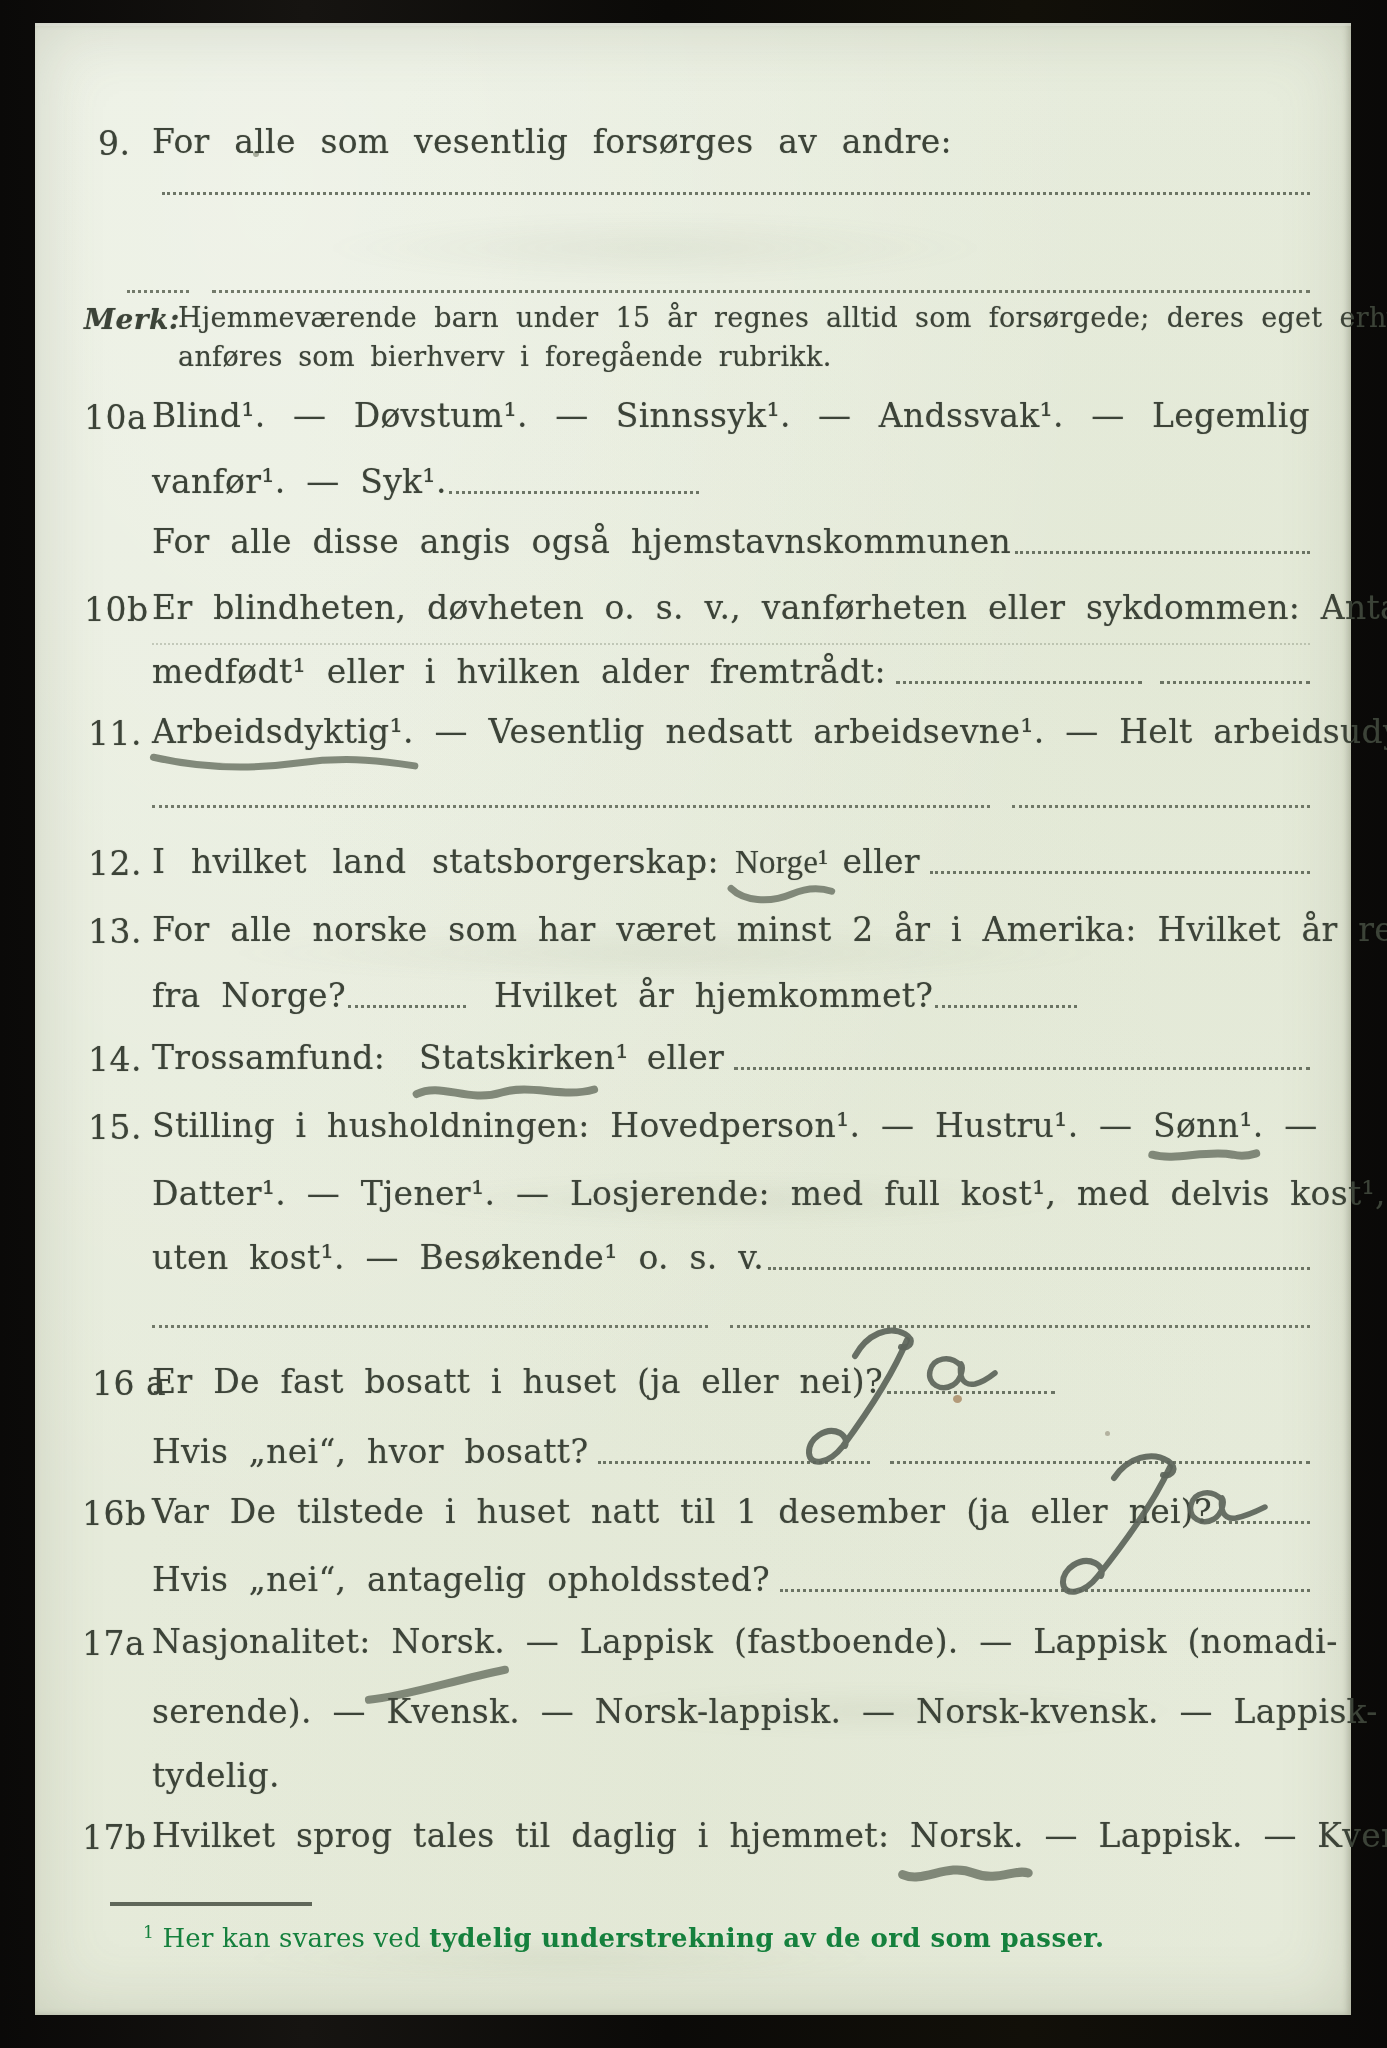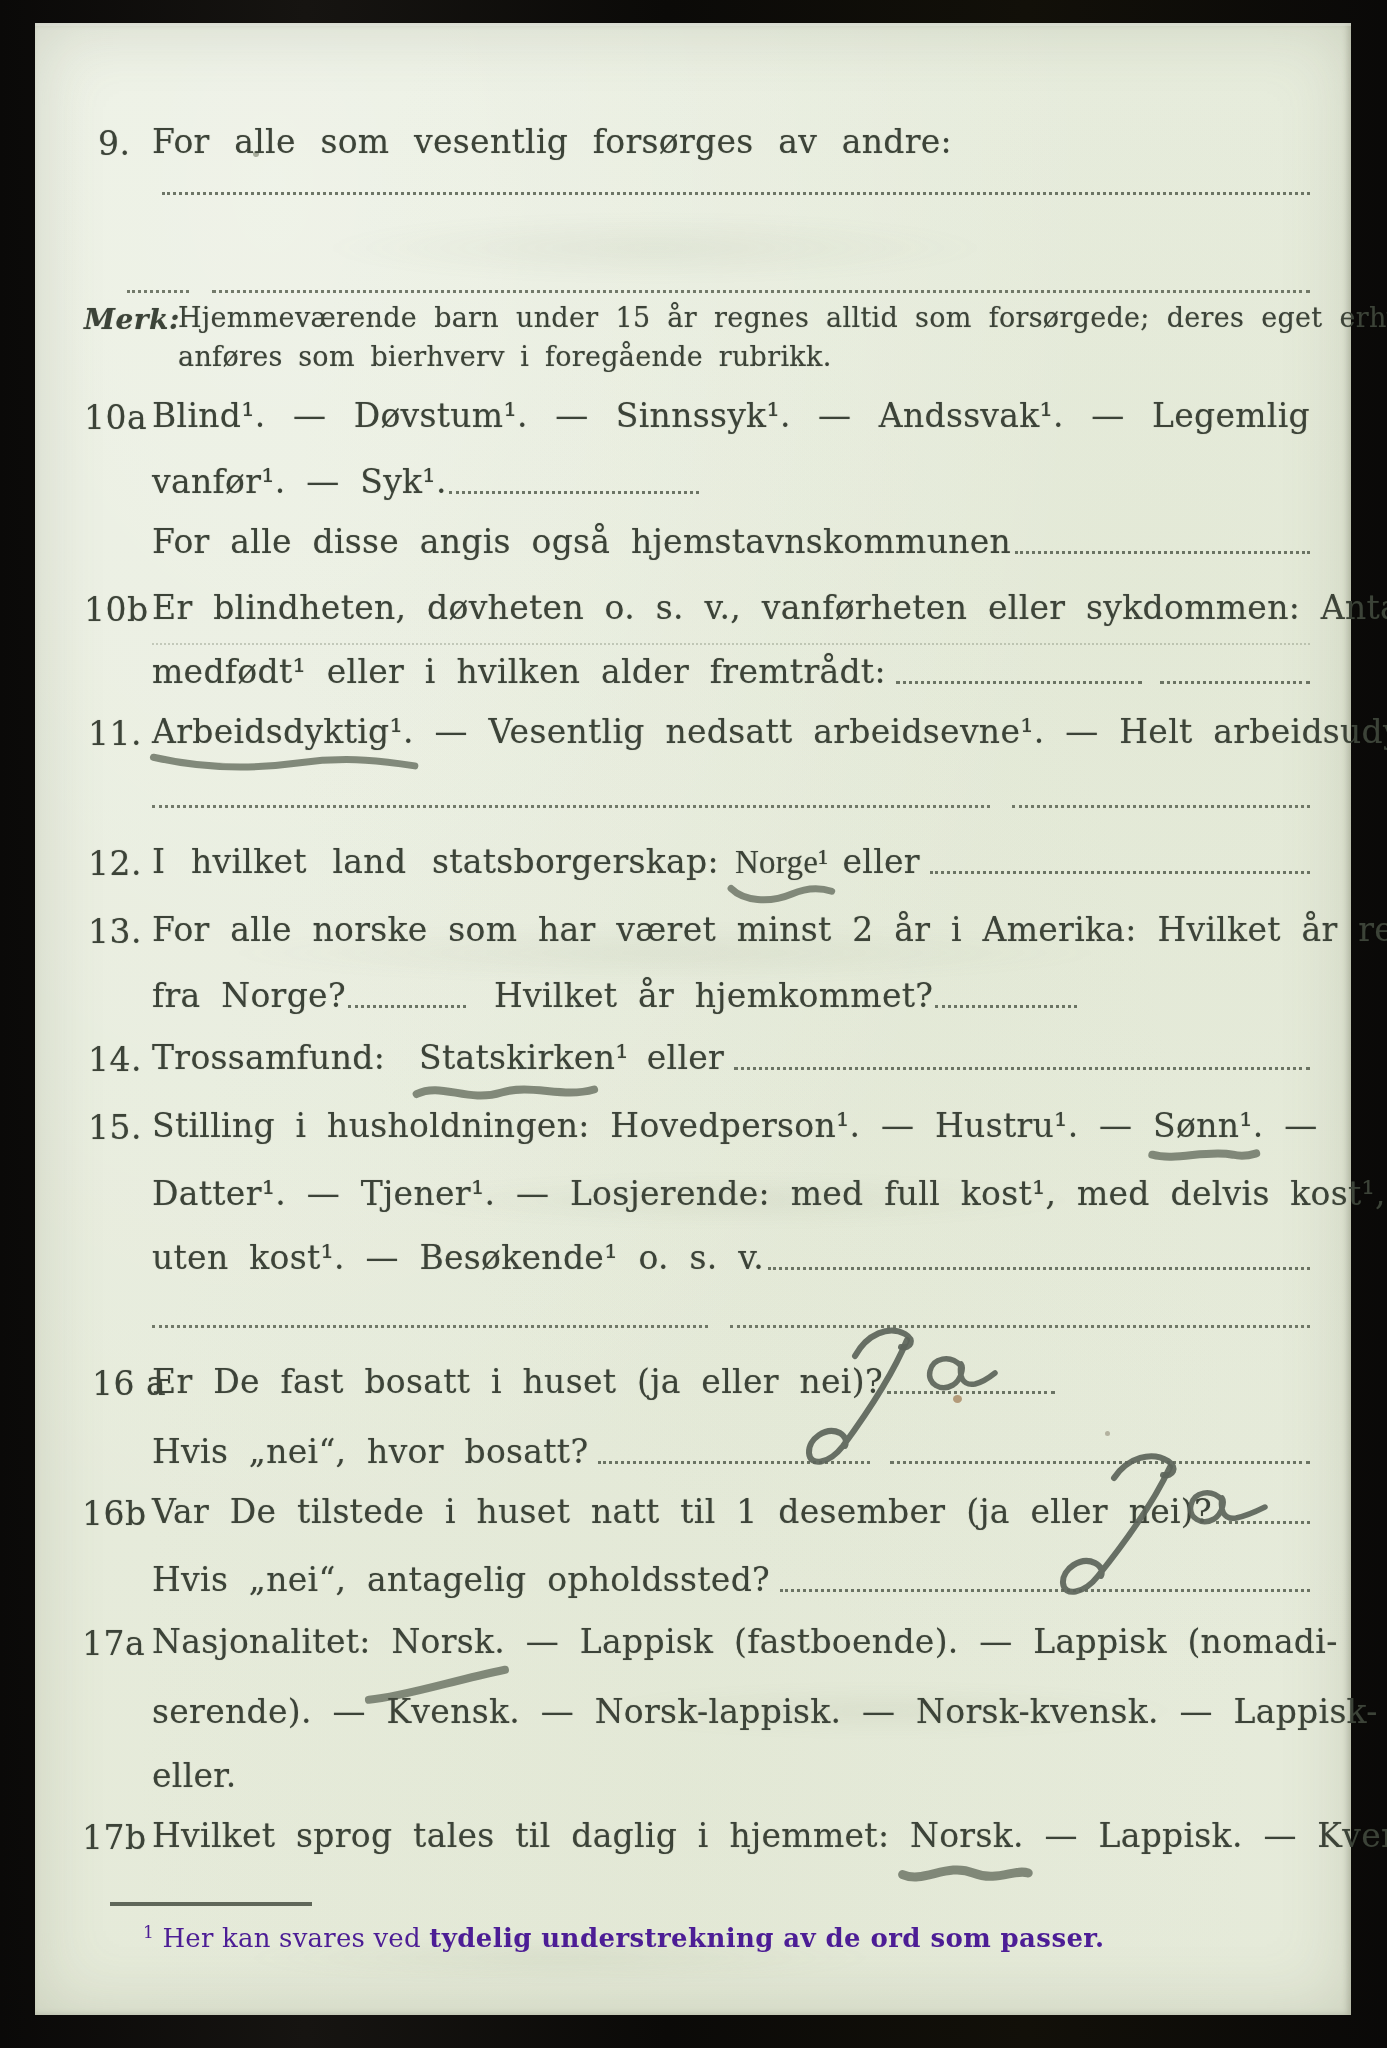--- a/index.html
+++ b/index.html
@@ -36,21 +36,21 @@
   .merk{font-family:"DejaVu Serif",serif;}
   .pword{position:relative;display:inline-block;}
   .pencil-svg{position:absolute;pointer-events:none;overflow:visible;}
   .pencil-svg path{fill:none;stroke:#6e7767;stroke-linecap:round;stroke-opacity:.85;vector-effect:non-scaling-stroke;}
   .hand-svg{position:absolute;overflow:visible;}
   .hand-svg path{fill:none;stroke:#5c645a;stroke-linecap:round;stroke-linejoin:round;stroke-opacity:.92;}
   .ghost{position:absolute;filter:blur(4px);opacity:.55;pointer-events:none;
     background:radial-gradient(ellipse at center, rgba(128,138,108,.16), transparent 70%);}
   .stain{position:absolute;border-radius:50%;pointer-events:none;}
   .footsep{position:absolute;background:#495043;opacity:.85;}
-  .footnote{position:absolute;font-size:26px;color:#4c1d95;white-space:nowrap;letter-spacing:.2px;text-align:center;}
+  .footnote{position:absolute;font-size:26px;color:#15803d;white-space:nowrap;letter-spacing:.2px;text-align:center;}
   .footnote b{letter-spacing:.4px;}
   .sup{font-size:17px;vertical-align:9px;}
 </style>
 </head>
 <body>
 
 <div id="paper">
 
   <div class="ghost" style="left:280px;top:190px;width:680px;height:70px;"></div>
   <div class="ghost" style="left:180px;top:900px;width:900px;height:60px;"></div>
@@ -190,21 +190,21 @@
   <span>Nasjonalitet:</span>
   <span class="pword">
     <span>Norsk.</span>
     <svg class="pencil-svg" viewBox="0 0 100 24" preserveAspectRatio="none" style="left:-28px;bottom:-42px;width:130%;height:38px;">
         <path d="M4,22 C28,20 60,10 96,3" stroke-width="8"></path>
       </svg>
   </span>
   <span>— Lappisk (fastboende). — Lappisk (nomadi-</span>
 </div>
 <div class="line just" style="top:1692px;">serende). — Kvensk. — Norsk-lappisk. — Norsk-kvensk. — Lappisk-</div>
-<div class="line" style="top:1756px;">eller.</div>
+<div class="line" style="top:1756px;">tydelig.</div>
 
 <span class="num" style="left:82px;top:1818px;">17b</span>
 <div class="line just" style="top:1816px;">
   <span>Hvilket sprog tales til daglig i hjemmet:</span>
   <span class="pword">
     <span>Norsk.</span>
     <svg class="pencil-svg" viewBox="0 0 100 18" preserveAspectRatio="none" style="left:-10px;bottom:-32px;width:115%;height:28px;">
         <path d="M2,10 C18,16 36,2 56,9 C74,15 88,6 98,9" stroke-width="9"></path>
       </svg>
   </span>

